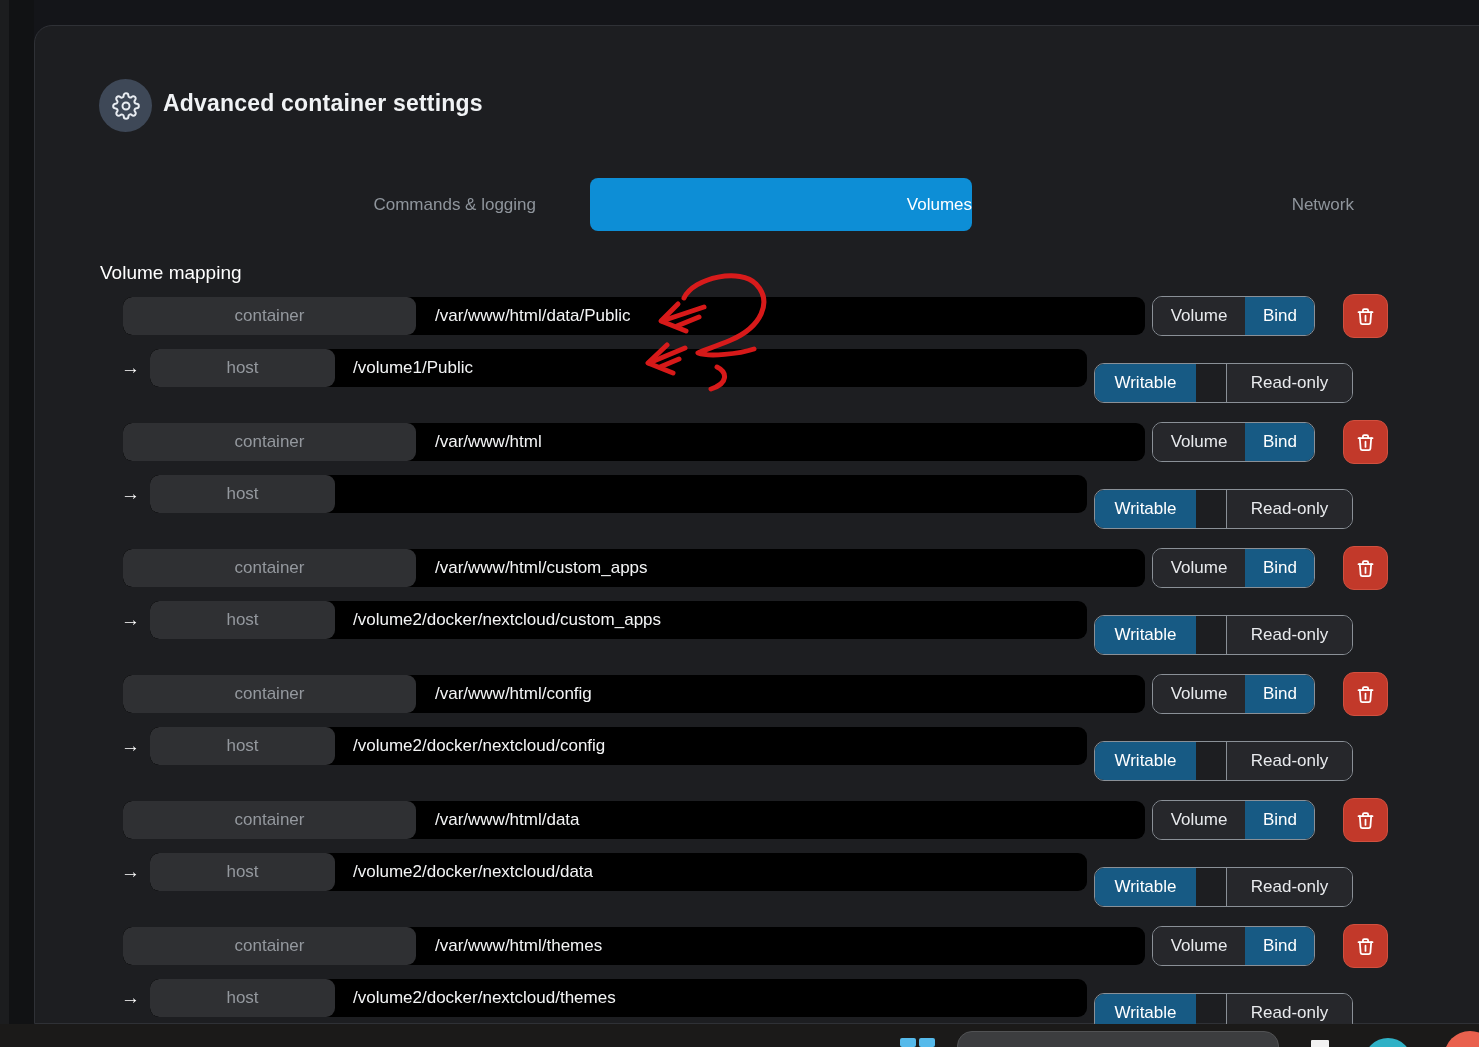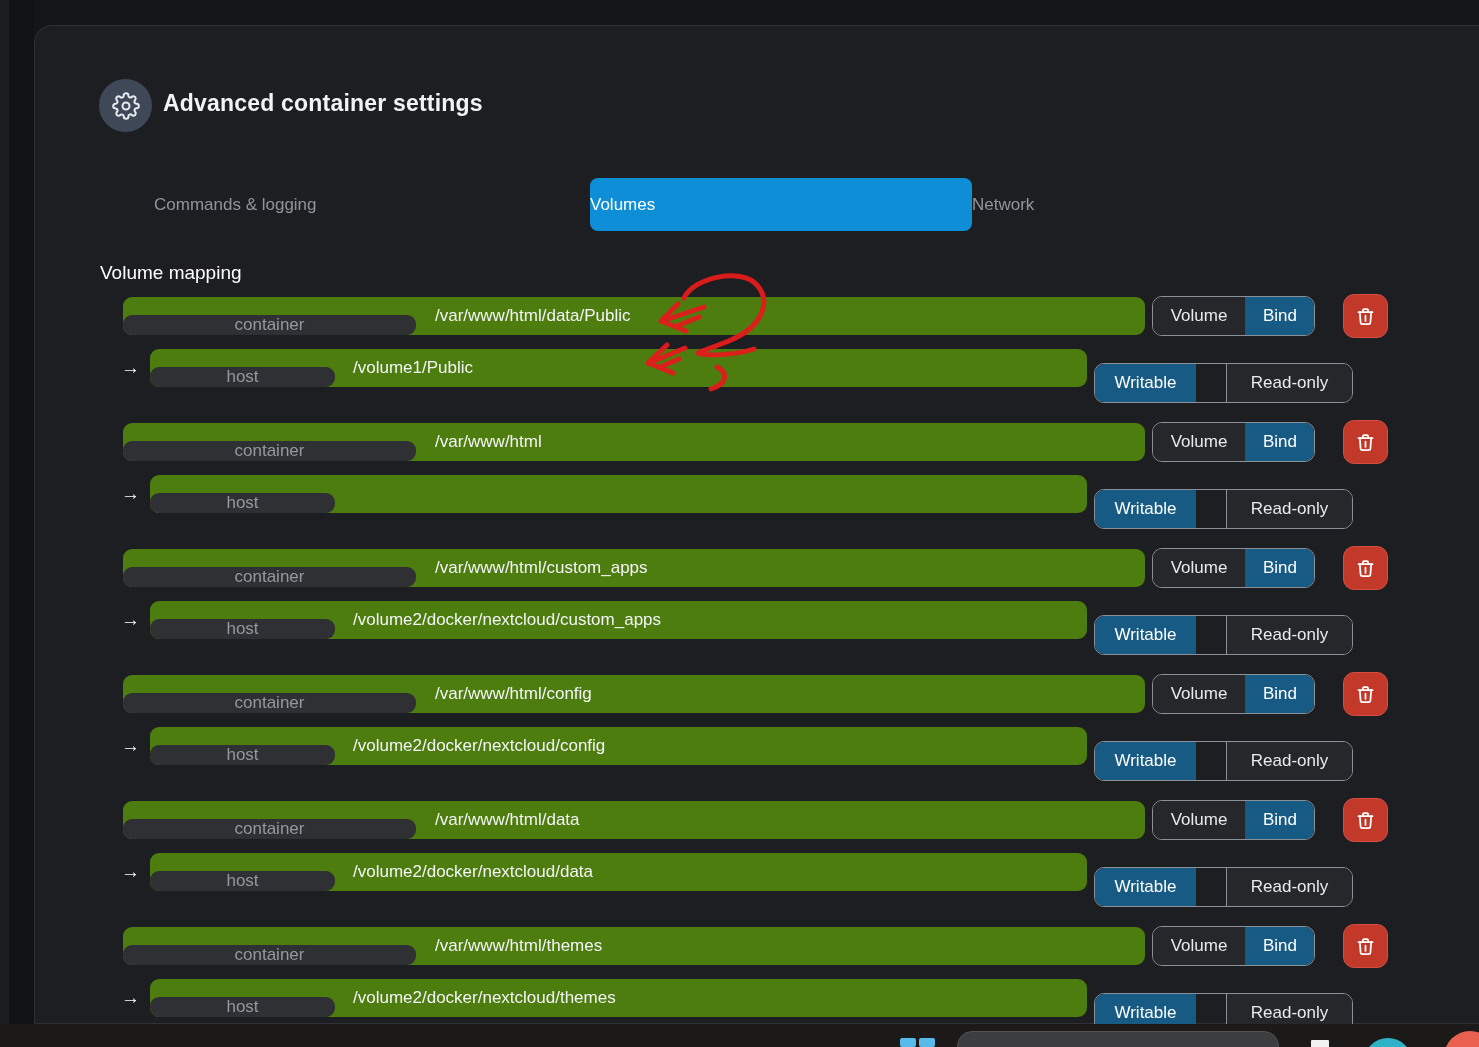--- a/index.html
+++ b/index.html
@@ -24,29 +24,29 @@
     position:absolute; left:64px; top:53px; width:53px; height:53px;
     border-radius:50%; background:#3e4857; display:flex; align-items:center; justify-content:center;
   }
   .page-title {
     position:absolute; left:128px; top:64px; font-size:23px; font-weight:700;
     color:#f1f3f5; letter-spacing:.2px;
   }
 
   
   .tab { position:absolute; top:152px; height:53px; width:382px; line-height:53px;
-         text-align:left; font-size:17px; color:#8f959c; cursor:pointer; }
+         text-align:right; font-size:17px; color:#8f959c; cursor:pointer; }
   .tab.active { background:#0d8ed6; color:#ffffff; border-radius:8px; }
 
   .section-title { position:absolute; left:65px; top:236px; font-size:19px; font-weight:400; color:#ffffff; }
 
   
   .map-row { position:absolute; left:0; width:100%; height:92px; }
-  .field { position:absolute; height:38px; display:flex; background:#4d7c0f;
-           border-radius:9px; overflow:hidden;align-items:flex-end; }
+  .field { position:absolute; height:38px; display:flex; background:#000000;
+           border-radius:9px; overflow:hidden; }
   .field .prefix { background:#2f3033; color:#94989e; font-size:17px;
                    display:flex; align-items:center; justify-content:center; flex:none; }
   .field .value  { color:#f4f5f6; font-size:17px; line-height:38px; white-space:nowrap; flex:1; }
   .container-field { left:88px; top:0; width:1022px; }
   .container-field .prefix { width:293px; border-radius:9px; }
   .container-field .value  { padding-left:19px; }
   .host-field { left:115px; top:52px; width:937px; }
   .host-field .prefix { width:185px; border-radius:9px; }
   .host-field .value  { padding-left:18px; }
   .arrow { position:absolute; left:86px; top:52px; width:24px; height:38px; line-height:38px;

